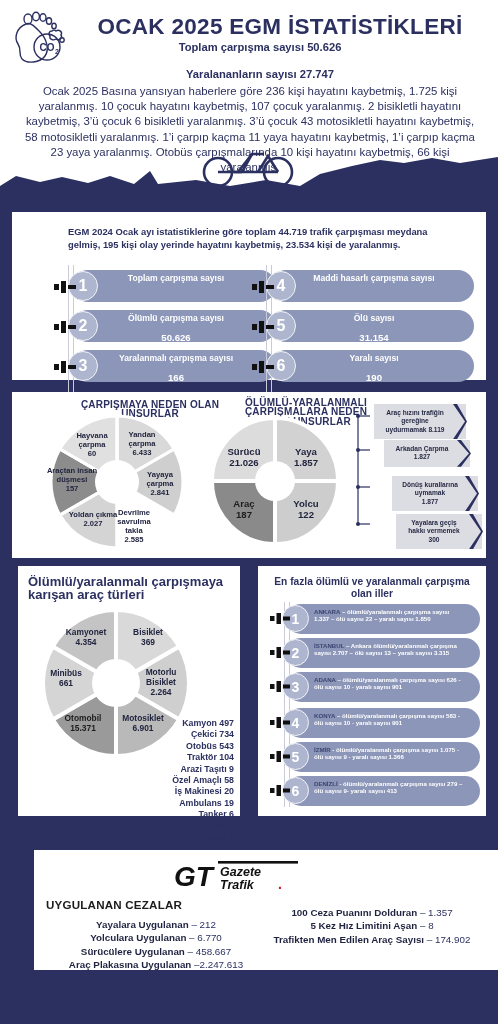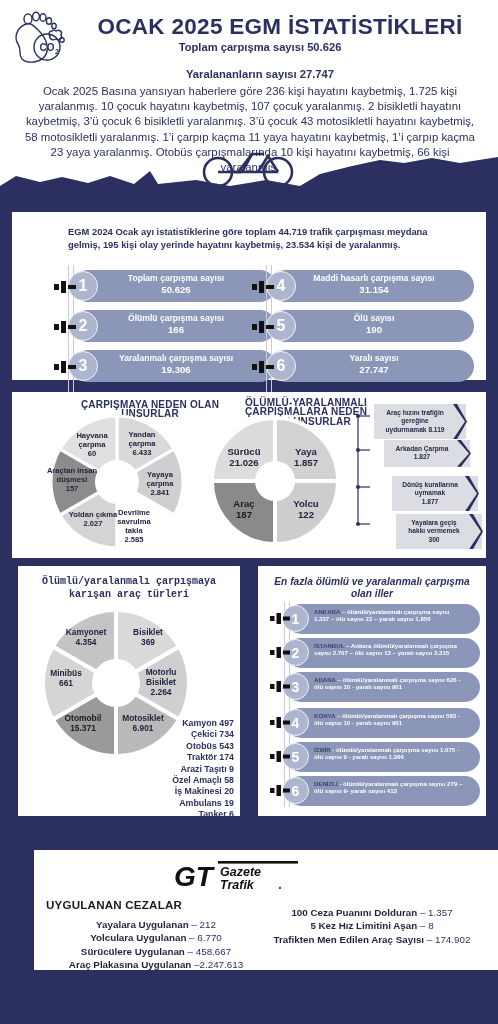--- a/index.html
+++ b/index.html
@@ -53,21 +53,21 @@
   }
   .numcircle {
     position:absolute; left:14px; top:1px; width:30px; height:30px; border-radius:50%;
     background:#aeb6cf; border:1.6px solid #f2f3f7;
     color:#ffffff; font-size:16px; font-weight:bold;
     display:flex; align-items:center; justify-content:center; z-index:2;
   }
   .stat-text { position:absolute; left:46px; top:3px; width:152px; text-align:center;
                color:#ffffff; z-index:2; }
   .stat-label { font-size:8.6px; font-weight:bold; line-height:11px; }
-  .stat-value { font-size:9.6px; font-weight:bold; line-height:12px; }
+  .stat-value { font-size:9.6px; font-weight:bold; line-height:12px;margin-top:48px; }
 
   
   #panel2 { left:12px; top:392px; width:474px; height:166px; }
   .donut-title { position:absolute; text-align:center; font-size:10px;
                  font-weight:bold; color:#2b3060; line-height:9.4px; letter-spacing:.2px;margin-left:32px; }
   #d1-title { left:24px; top:8px; width:164px; }
   #d2-title { left:186px; top:6px; width:152px; }
   .donut { position:absolute; }
   #donut1 { left:32px; top:20px; width:146px; height:140px; }
   #donut2 { left:198px; top:22px; width:130px; height:134px; }
@@ -79,31 +79,31 @@
   .chev-wrap { position:absolute; left:340px; top:10px; width:132px; height:150px; }
   .chev-item { position:absolute; left:22px; }
   .chev-box { position:relative; background:#dcdde2; color:#262a45;
               font-size:6.6px; font-weight:bold; line-height:8.4px;
               text-align:center; padding:5px 16px 5px 6px; }
   .chev-arrow { position:absolute; right:-1px; top:0; height:100%; width:14px; }
   .chev-connector { position:absolute; left:0; top:0; width:24px; height:150px; }
 
   
   #panel3 { left:18px; top:566px; width:222px; height:250px; }
-  .p3-title { position:absolute; left:10px; top:10px; width:202px; text-align:center;
-              font-size:10px; font-weight:bold; color:#2b3060; line-height:12.6px;font-family:Liberation Mono, monospace; }
+  .p3-title { position:absolute; left:10px; top:10px; width:202px; text-align:left;
+              font-size:13px; font-weight:bold; color:#2b3060; line-height:12.6px; }
   #donut3 { position:absolute; left:18px; top:40px; width:160px; height:155px; }
   .seg-label.d3 { font-size:8.4px; line-height:9.8px; }
   .minilist { position:absolute; right:6px; top:152px; width:118px; text-align:right;
               font-size:8.8px; font-weight:bold; line-height:11.4px; color:#2b3060; }
 
   
   #panel4 { left:258px; top:566px; width:228px; height:250px; }
   .p4-title { position:absolute; left:10px; top:10px; width:208px; text-align:center;
-              font-size:10.2px; font-weight:bold; color:#2b3060; line-height:12.4px;font-style:italic; }
+              font-size:10.2px; font-weight:bold; color:#2b3060; line-height:12.4px; }
   .city-rails { position:absolute; left:24px; top:36px; width:12px; height:205px; }
   .city-rails i { position:absolute; top:0; width:1.3px; height:205px; background:#c9cbd8; }
   .city-rails i:nth-child(1){ left:2px; } .city-rails i:nth-child(2){ left:7px; }
   .city-row { position:absolute; left:12px; width:210px; height:30px; }
   .city-clamp { position:absolute; left:0; top:9px; width:20px; height:11px; z-index:3; }
   .city-pill { position:absolute; left:16px; top:0; width:194px; height:30px;
                background:#8b96b8; border-radius:15px; }
   .city-num { position:absolute; left:12px; top:1px; width:27px; height:27px; border-radius:50%;
               background:#aeb6cf; border:1.5px solid #f2f3f7; color:#fff;
               font-size:14px; font-weight:bold;
@@ -427,21 +427,21 @@
       <div class="seg-label d3" style="left:22px; top:22px; width:56px;">
         <span>Kamyonet</span><br>
         <span>4.354</span>
       </div>
     </div>
 
     <div class="minilist">
       <div>Kamyon 497</div>
       <div>Çekici 734</div>
       <div>Otobüs 543</div>
-      <div>Traktör 174</div>
+      <div>Traktör 104</div>
       <div>Arazi Taşıtı 9</div>
       <div>Özel Amaçlı 58</div>
       <div>İş Makinesi 20</div>
       <div>Ambulans 19</div>
       <div>Tanker 6</div>
       <div>Tren 2</div>
       <div>Tramvay 7</div>
     </div>
   </div>
 

